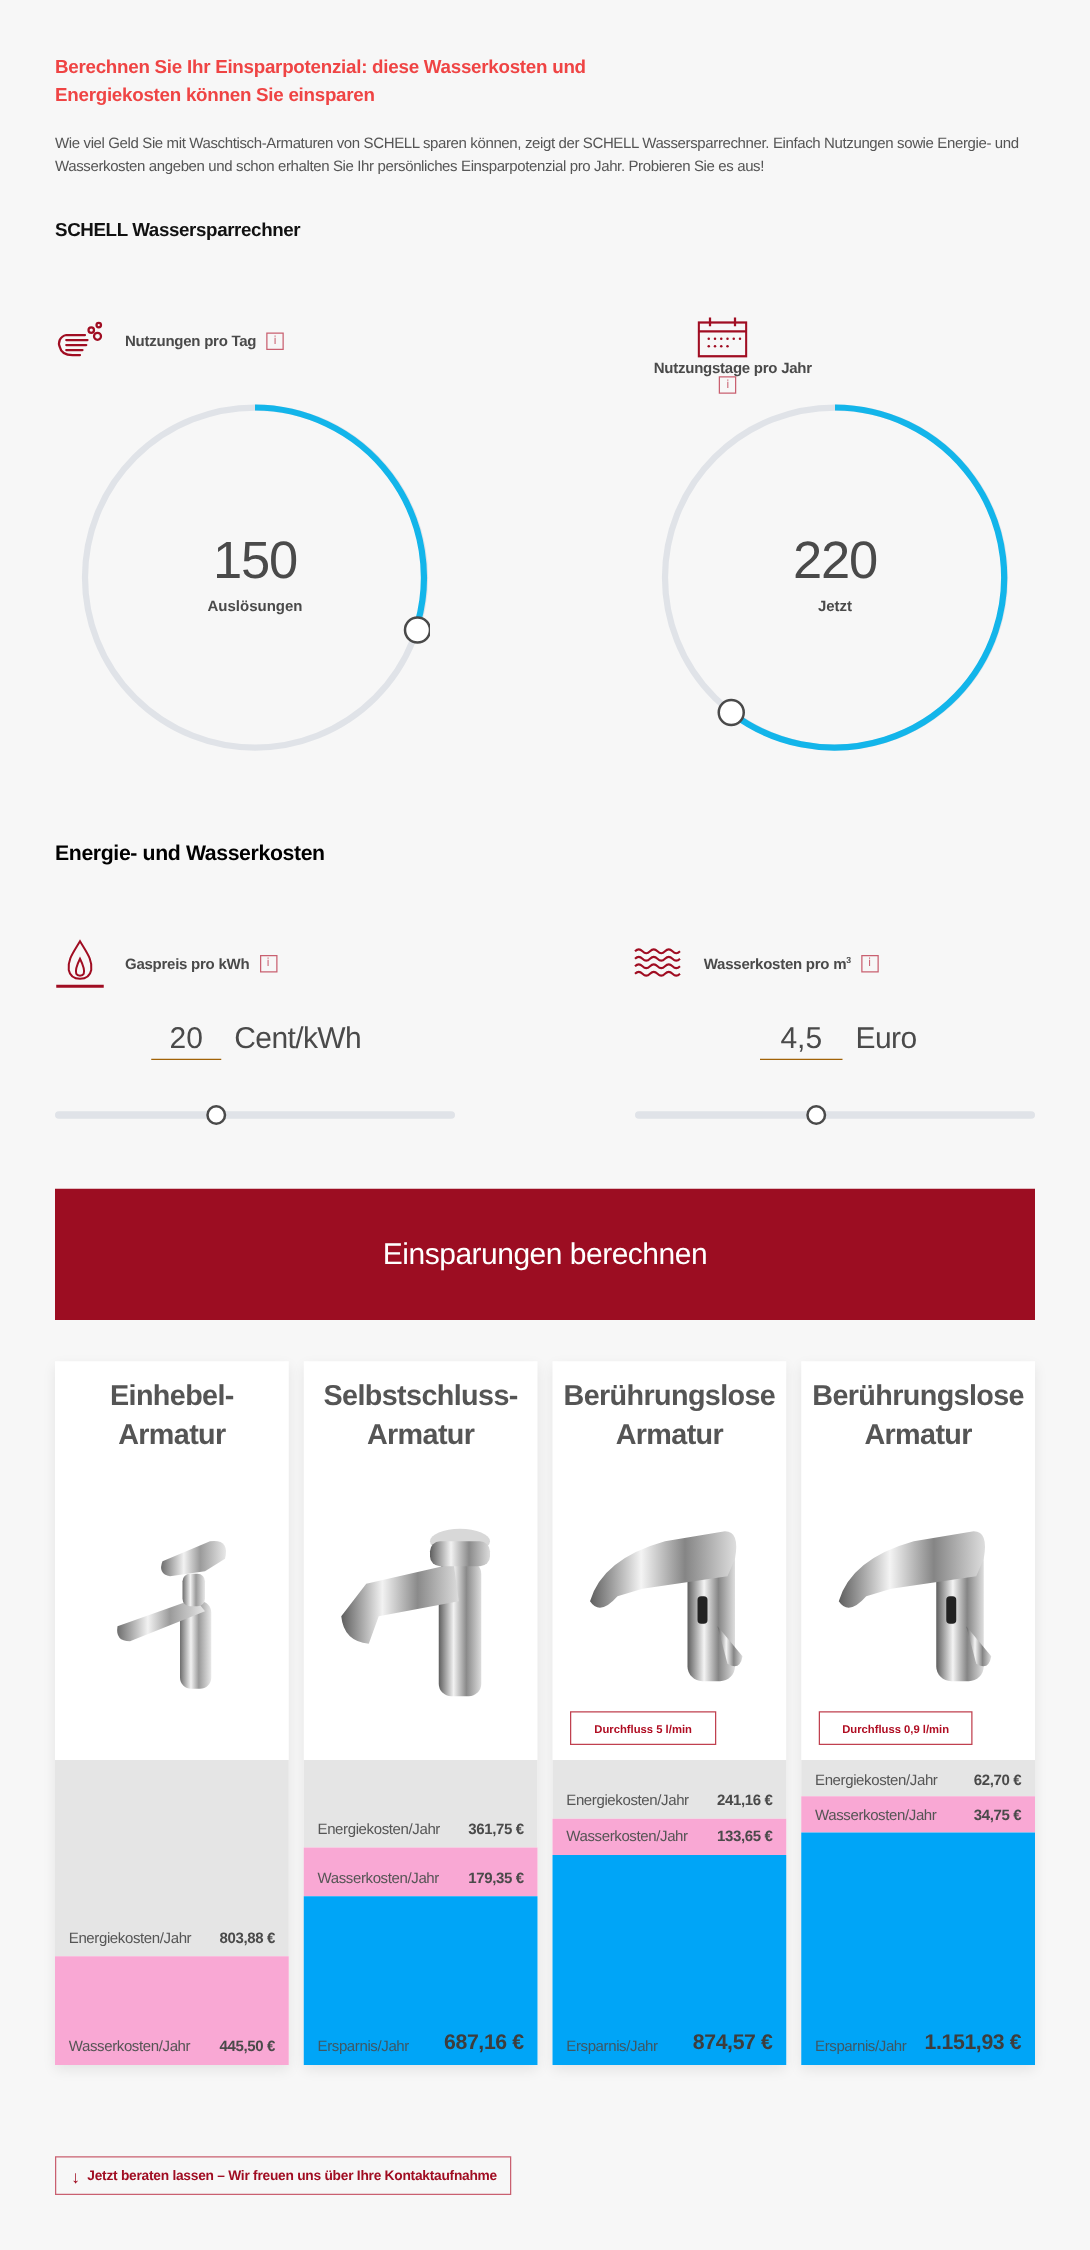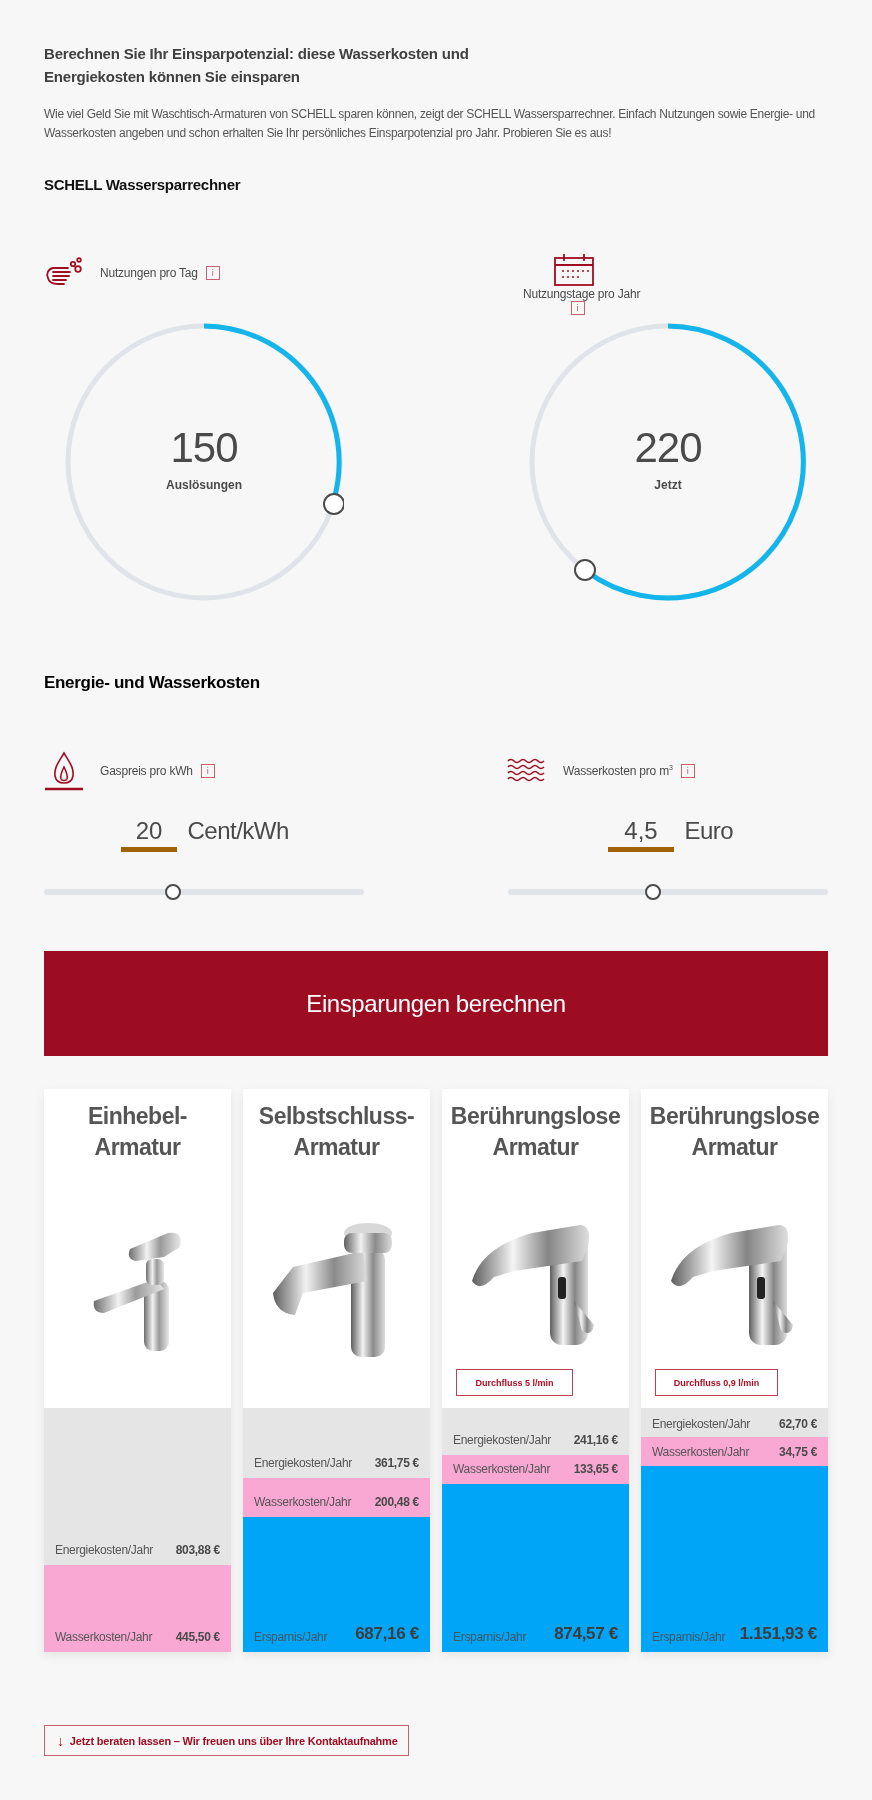--- a/index.html
+++ b/index.html
@@ -1,36 +1,36 @@
 <!DOCTYPE html>
 <html><head>
 <meta charset="utf-8">
 <style>
   * { box-sizing: border-box; margin: 0; padding: 0; }
   html, body { width: 872px; height: 1800px; background: #f7f7f7; font-family: "Liberation Sans", sans-serif; color: #4a4a4a; overflow: hidden; }
   .page { position: relative; width: 872px; height: 1800px; }
   .abs { position: absolute; }
 
-  .intro-title { left: 44px; top: 42px; width: 480px; font-size: 15px; line-height: 23px; font-weight: bold; color: #404040; letter-spacing: -0.2px; }
+  .intro-title { left: 44px; top: 42px; width: 480px; font-size: 15px; line-height: 23px; font-weight: bold; color: #ef4444; letter-spacing: -0.2px; }
   .intro-text { left: 44px; top: 105px; width: 790px; font-size: 12px; line-height: 19px; color: #555; letter-spacing: -0.3px; }
   .calc-title { left: 44px; top: 176px; font-size: 15px; font-weight: bold; color: #111; letter-spacing: -0.3px; }
 
   .field-head { display: flex; align-items: center; height: 40px; }
   .field-head .icon { width: 40px; height: 36px; display: flex; align-items: center; justify-content: center; }
-  .field-head .label { margin-left: 16px; font-size: 12px; font-weight: normal; color: #4a4a4a; letter-spacing: -0.2px; }
+  .field-head .label { margin-left: 16px; font-size: 12px; font-weight: bold; color: #4a4a4a; letter-spacing: -0.2px; }
   .field-head .label sup { font-size: 7px; }
   .info-box { margin-left: 8px; width: 14px; height: 14px; border: 1px solid #c96070; color: #c96070; font-size: 9px; line-height: 12px; text-align: center; font-family: "DejaVu Sans", sans-serif; }
 
   .dial { width: 280px; height: 280px; }
   .dial-value { font-size: 42px; color: #4a4a4a; text-align: center; letter-spacing: -1px; }
   .dial-unit { font-size: 12px; font-weight: bold; color: #4a4a4a; text-align: center; }
 
   .section2-title { left: 44px; top: 673px; font-size: 17px; font-weight: bold; color: #000000; letter-spacing: -0.3px; }
 
-  .num-input { display: inline-block; border: none; border-bottom: 5px solid #a16207; background: transparent; font-family: "Liberation Sans", sans-serif; font-size: 24px; color: #4a4a4a; text-align: center; width: 56px; padding-bottom: 2px; }
+  .num-input { display: inline-block; border: none; border-bottom: 1px solid #a16207; background: transparent; font-family: "Liberation Sans", sans-serif; font-size: 24px; color: #4a4a4a; text-align: center; width: 56px; padding-bottom: 2px; }
   .num-unit { font-size: 24px; color: #4a4a4a; margin-left: 6px; letter-spacing: -0.5px; }
 
   .slider-track { height: 6px; background: #e0e3e8; border-radius: 3px; width: 320px; }
   .slider-thumb { width: 16px; height: 16px; border-radius: 50%; border: 2px solid #4a4a4a; background: #fff; top: -5px; }
 
   .calc-button { left: 44px; top: 951px; width: 784px; height: 105px; background: #9c0d22; color: #fff; font-size: 24px; display: flex; align-items: center; justify-content: center; border: none; font-family: "Liberation Sans", sans-serif; letter-spacing: -0.4px; cursor: pointer; }
 
   .card { top: 1089px; width: 187px; height: 563px; background: #fff; box-shadow: 0 4px 10px rgba(0,0,0,0.08); }
   .card-title { position: absolute; top: 12px; left: 0; width: 100%; text-align: center; font-size: 23px; line-height: 31px; font-weight: bold; color: #555; letter-spacing: -0.5px; }
   .card-img { position: absolute; left: 20px; width: 147px; }
@@ -214,21 +214,21 @@
         <rect x="81" y="24" width="48" height="20" rx="8" fill="url(#chr2)"></rect>
       </svg>
     </div>
     <div class="costs">
       <div class="seg seg-energy" style="top:0; height:70px;">
         <span class="k">Energiekosten/Jahr</span>
           <span class="v">361,75 €</span>
       </div>
       <div class="seg seg-water" style="top:70px; height:39px;">
         <span class="k">Wasserkosten/Jahr</span>
-          <span class="v">200,48 €</span>
+          <span class="v">179,35 €</span>
       </div>
       <div class="seg seg-save" style="top:109px; height:135px;">
         <span class="k">Ersparnis/Jahr</span>
           <span class="v">687,16 €</span>
       </div>
     </div>
   </div>
 
   <div class="abs card" style="left:442px;">
     <div class="card-title"><span>Berührungslose</span><br><span>Armatur</span></div>

